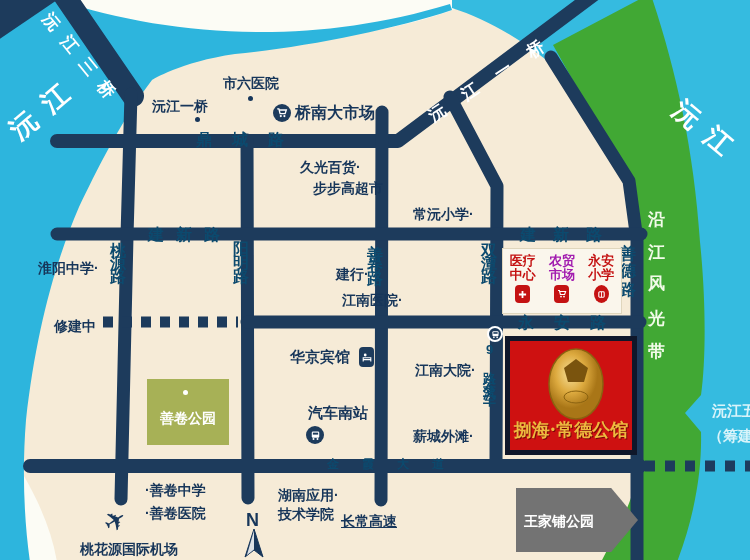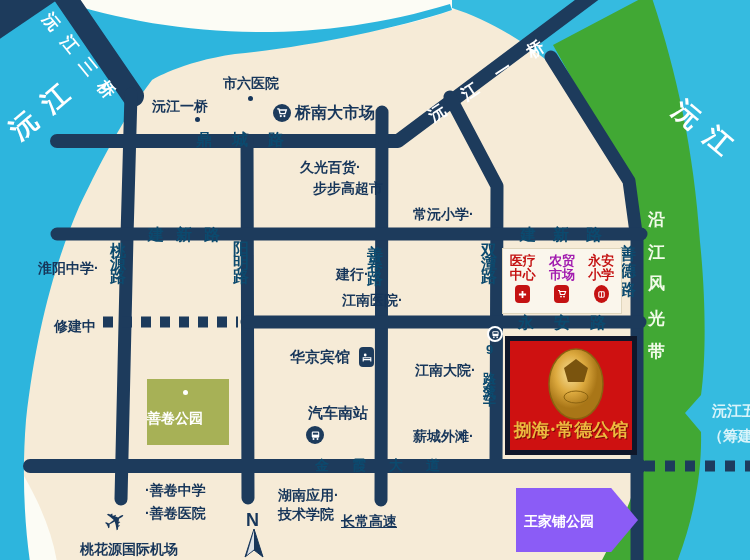--- a/index.html
+++ b/index.html
@@ -57,21 +57,21 @@
   <div class="bridge-name" style="left:55px;top:8px;letter-spacing:12px;transform:rotate(51deg);transform-origin:0 0;">沅江三桥</div>
   <div class="bridge-name" style="left:424px;top:108px;letter-spacing:22px;transform:rotate(-33deg);transform-origin:0 0;">沅江一桥</div>
   <div class="rlbl vert" style="left:648px;top:196px;font-size:17px;letter-spacing:33px;color:#f2fbe9;">沿江风光带</div>
   <div class="lbl" style="left:712px;top:403px;color:#d9f4fa;font-size:15px;">沅江五</div>
   <div class="lbl" style="left:708px;top:428px;color:#d9f4fa;font-size:15px;">（筹建</div>
 
   <div class="rlbl" style="left:196px;top:132px;letter-spacing:20px;">鼎城路</div>
   <div class="rlbl" style="left:148px;top:227px;letter-spacing:12px;">建新路</div>
   <div class="rlbl" style="left:520px;top:227px;letter-spacing:17px;">建新路</div>
   <div class="rlbl" style="left:518px;top:315px;letter-spacing:20px;">永安路</div>
-  <div class="rlbl" style="left:315px;top:458px;font-size:14px;letter-spacing:23px;">金霞大道</div>
+  <div class="rlbl" style="left:327px;top:458px;font-size:12px;letter-spacing:23px;">金霞大道</div>
   <div class="rlbl vert" style="left:110px;top:229px;letter-spacing:13px;">桃源路</div>
   <div class="rlbl vert" style="left:233px;top:229px;letter-spacing:13px;">阳明路</div>
   <div class="rlbl vert" style="left:367px;top:231px;letter-spacing:13px;">善卷路</div>
   <div class="rlbl vert" style="left:481px;top:231px;letter-spacing:12px;">双潭路</div>
   <div class="rlbl vert" style="left:620px;top:230px;letter-spacing:19px;">善德路</div>
   <div class="rlbl vert" style="left:483px;top:342px;font-size:13px;letter-spacing:5px;">9路公交汽车</div>
 
   <div class="lbl" style="left:223px;top:76px;">市六医院</div>
   <div class="dot" style="left:248px;top:96px;"></div>
   <div class="lbl" style="left:152px;top:99px;">沅江一桥</div>
@@ -121,23 +121,23 @@
     <svg width="9" height="9" viewBox="0 0 10 10">
         <rect x="1.6" y="1.4" width="6.8" height="5.6" rx="1.1" fill="#fff"></rect>
         <rect x="2.6" y="2.4" width="4.8" height="1.8" fill="#1d3b5c"></rect>
         <circle cx="3.2" cy="8.2" r="0.9" fill="#fff"></circle>
         <circle cx="6.8" cy="8.2" r="0.9" fill="#fff"></circle>
       </svg>
   </div>
 
   <div class="park" style="left:147px;top:379px;width:82px;height:66px;">
     <div class="dot" style="left:36px;top:11px;background:#fff;"></div>
-    <div style="position:absolute;left:0;right:0;top:31px;text-align:left;">善卷公园</div>
-  </div>
-  <div class="park" style="left:516px;top:488px;width:122px;height:64px;background:#8b5cf6;clip-path:polygon(0 0,78% 0,100% 50%,78% 100%,0 100%);">
+    <div style="position:absolute;left:0;right:0;top:31px;text-align:center;">善卷公园</div>
+  </div>
+  <div class="park" style="left:516px;top:488px;width:122px;height:64px;background:#737373;clip-path:polygon(0 0,78% 0,100% 50%,78% 100%,0 100%);">
     <div style="position:absolute;left:8px;top:25px;">王家铺公园</div>
   </div>
 
   <div style="position:absolute;left:502px;top:248px;width:120px;height:66px;background:#faf6ec;border:1px solid #e0d6bd;display:flex;justify-content:space-around;padding-top:5px;box-sizing:border-box;">
     <div style="text-align:center;">
       <div style="color:#c41212;font-weight:bold;font-size:13px;line-height:14px;">
         <div>医疗</div>
         <div>中心</div>
       </div>
       <div class="ribox" style="margin:3px auto 0;">

